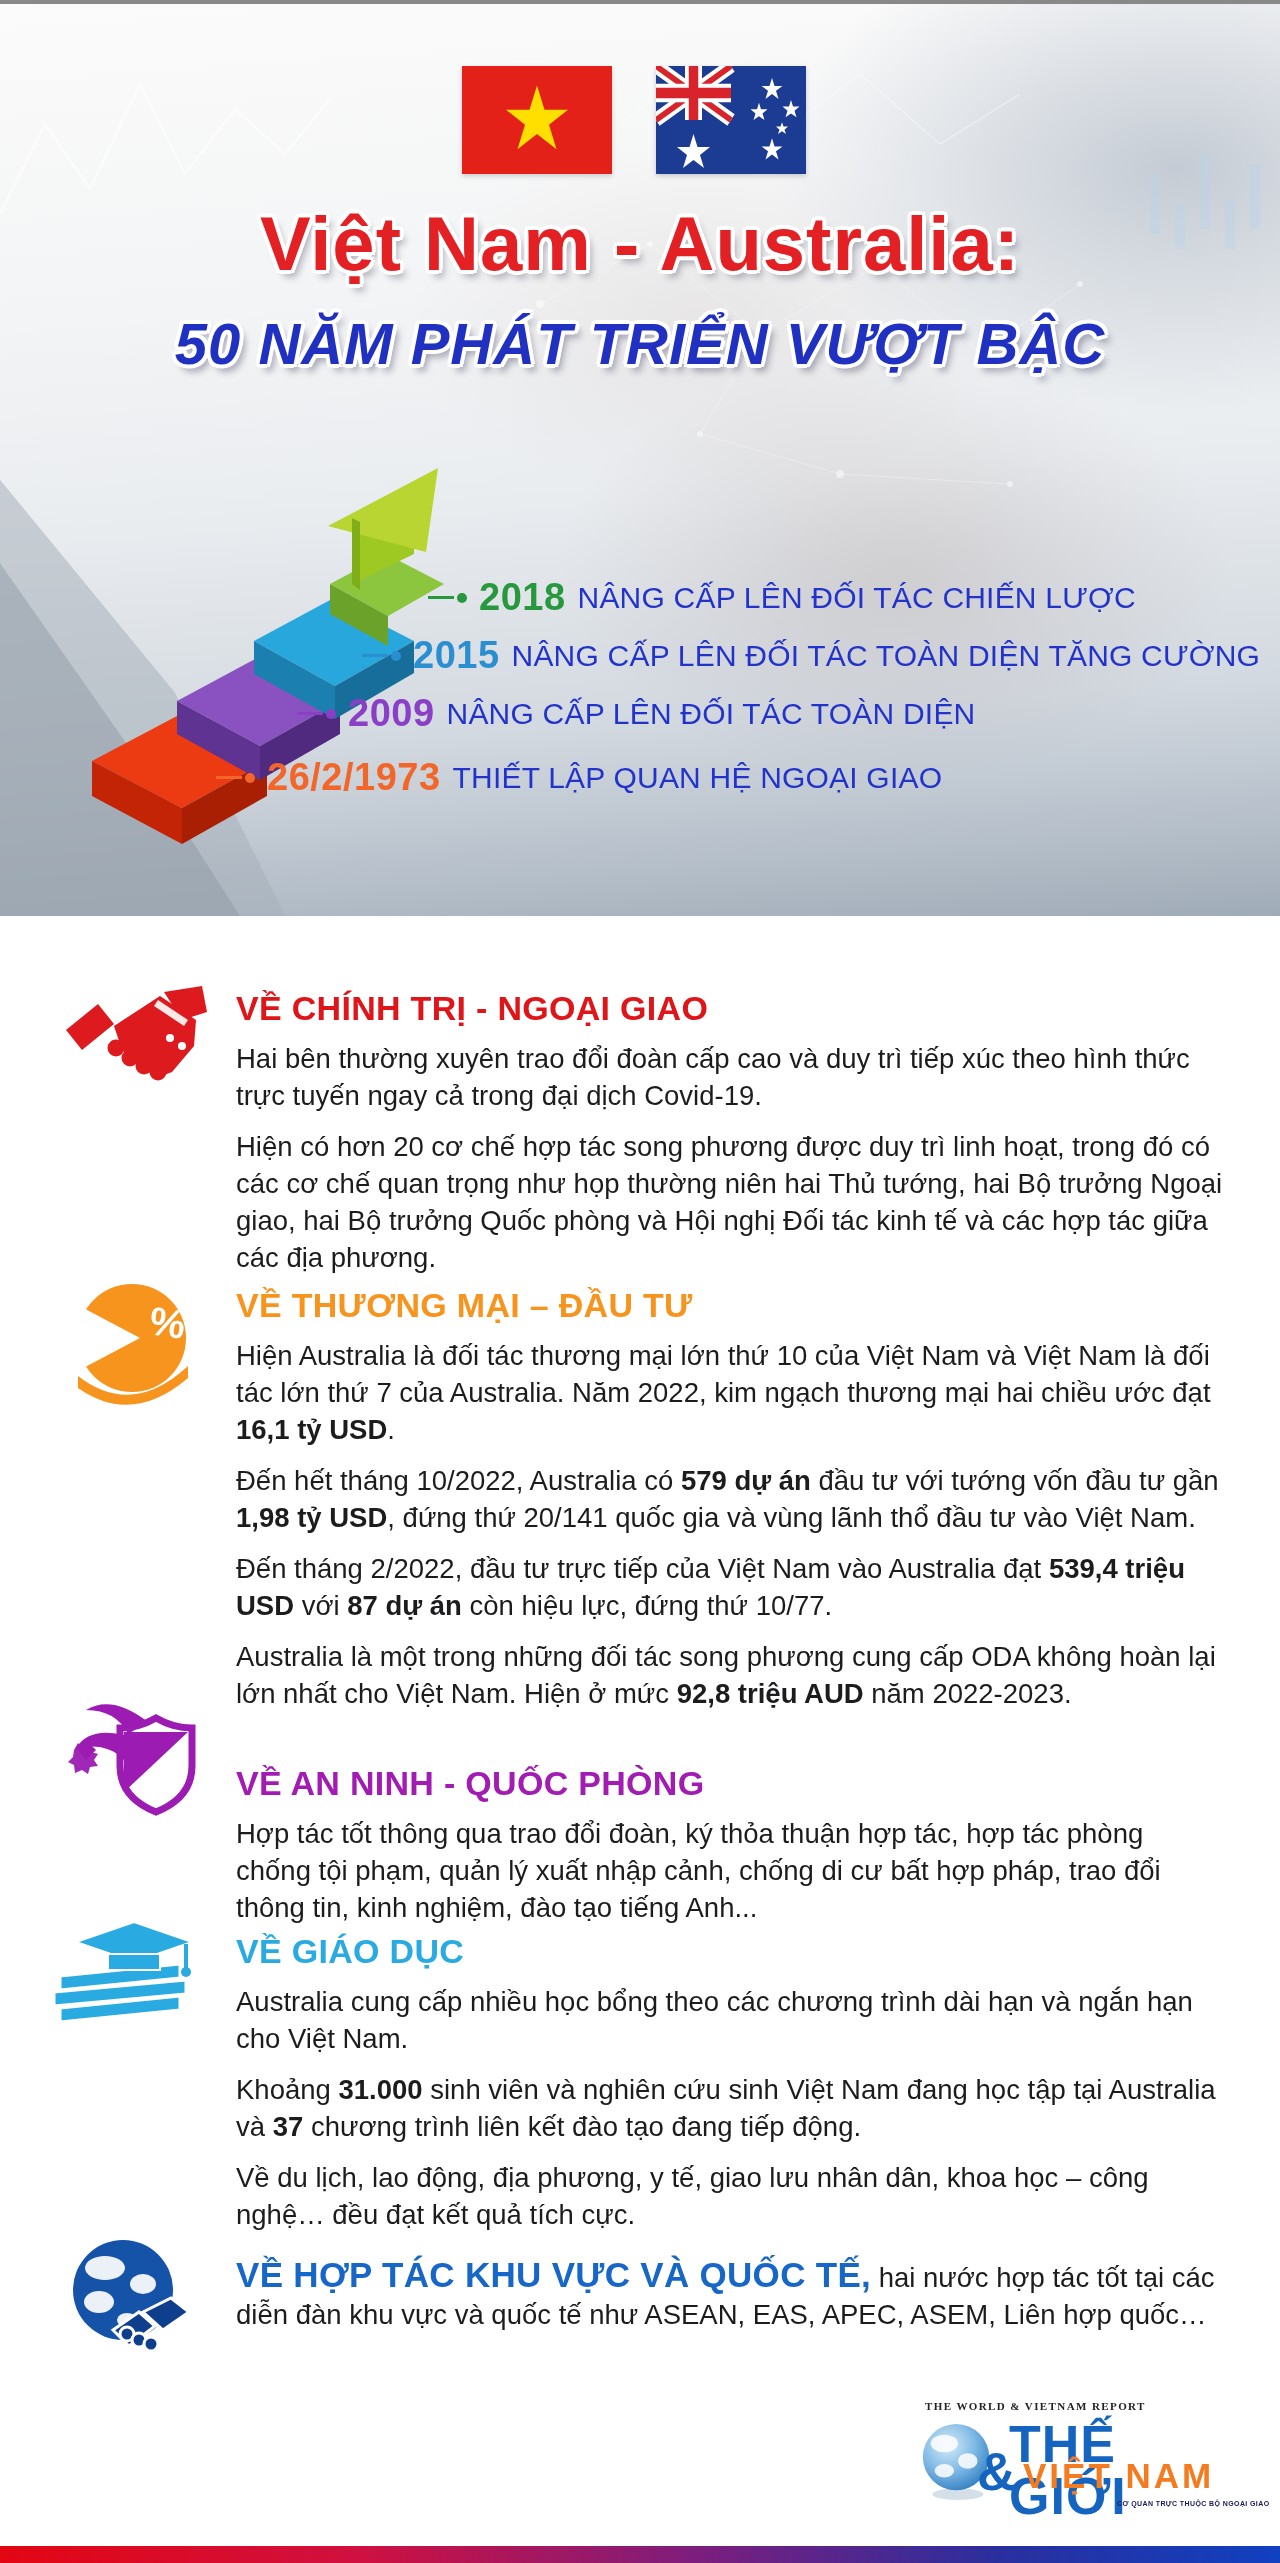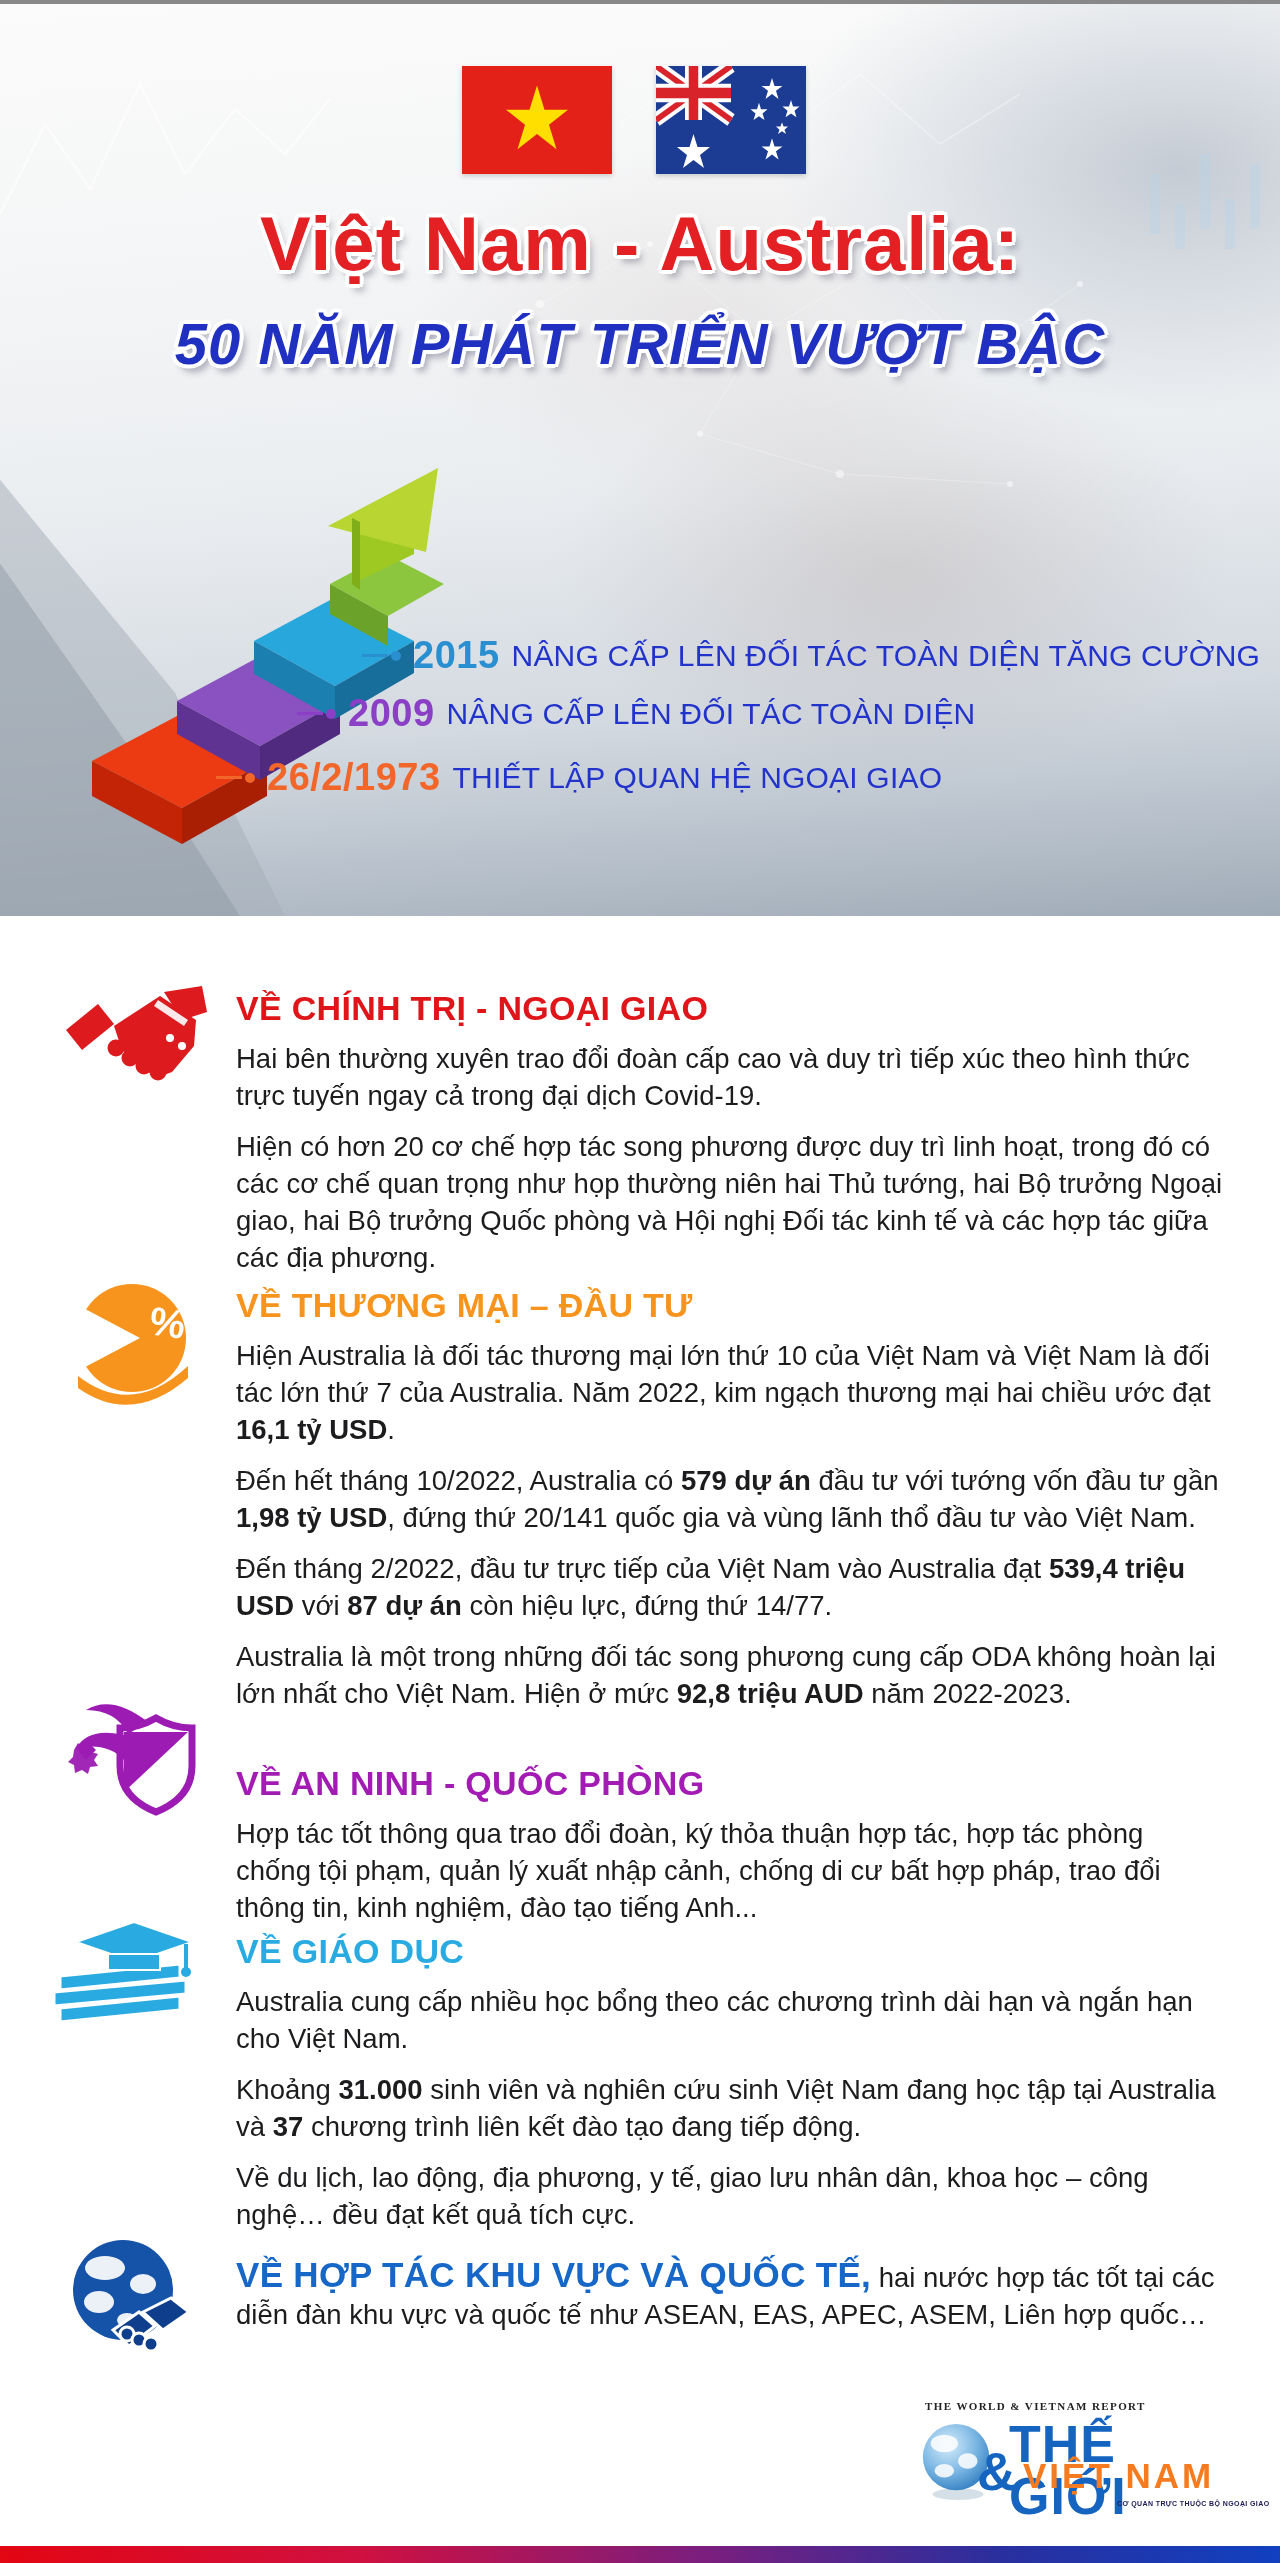--- a/index.html
+++ b/index.html
@@ -154,20 +154,26 @@
       <polygon points="253,230 332,185 332,217 253,263" fill="#176e9a"></polygon>
 
       <polygon points="248,128 304,98 362,128 306,160" fill="#8cc63f"></polygon>
       <polygon points="248,128 306,160 306,190 248,158" fill="#6ba32a"></polygon>
 
       <polygon points="270,128 270,58 332,26 332,98" fill="#9dc922"></polygon>
       <polygon points="246,70 356,12 344,96" fill="#b8d531"></polygon>
       <polygon points="270,128 278,134 278,66 270,62" fill="#7fae18"></polygon>
     </svg>
 
+    <div class="tl-row" style="left:428px;top:572px">
+      <span class="tl-line" style="background: rgb(39, 152, 61);"></span>
+      <span class="tl-dot" style="background: rgb(39, 152, 61);"></span>
+      <span class="tl-year" style="color: rgb(39, 152, 61);">2018</span>
+      <span class="tl-label">NÂNG CẤP LÊN ĐỐI TÁC CHIẾN LƯỢC</span>
+    </div>
     <div class="tl-row" style="left:362px;top:630px">
       <span class="tl-line" style="background: rgb(42, 143, 208);"></span>
       <span class="tl-dot" style="background: rgb(42, 143, 208);"></span>
       <span class="tl-year" style="color: rgb(42, 143, 208);">2015</span>
       <span class="tl-label">NÂNG CẤP LÊN ĐỐI TÁC TOÀN DIỆN TĂNG CƯỜNG</span>
     </div>
     <div class="tl-row" style="left:297px;top:688px">
       <span class="tl-line" style="background: rgb(138, 63, 198);"></span>
       <span class="tl-dot" style="background: rgb(138, 63, 198);"></span>
       <span class="tl-year" style="color: rgb(138, 63, 198);">2009</span>
@@ -259,21 +265,21 @@
   <div class="sec" style="top:985px">
     <h2 style="color: rgb(223, 21, 26);">VỀ CHÍNH TRỊ - NGOẠI GIAO</h2>
     <p><span>Hai bên thường xuyên trao đổi đoàn cấp cao và duy trì tiếp xúc theo hình thức trực tuyến ngay cả trong đại dịch Covid-19.</span></p>
     <p><span>Hiện có hơn 20 cơ chế hợp tác song phương được duy trì linh hoạt, trong đó có các cơ chế quan trọng như họp thường niên hai Thủ tướng, hai Bộ trưởng Ngoại giao, hai Bộ trưởng Quốc phòng và Hội nghị Đối tác kinh tế và các hợp tác giữa các địa phương.</span></p>
   </div>
 
   <div class="sec" style="top:1282px">
     <h2 style="color: rgb(247, 148, 30);">VỀ THƯƠNG MẠI – ĐẦU TƯ</h2>
     <p><span>Hiện Australia là đối tác thương mại lớn thứ 10 của Việt Nam và Việt Nam là đối tác lớn thứ 7 của Australia. Năm 2022, kim ngạch thương mại hai chiều ước đạt </span><b>16,1 tỷ USD</b><span>.</span></p>
     <p><span>Đến hết tháng 10/2022, Australia có </span><b>579 dự án</b><span> đầu tư với tướng vốn đầu tư gần </span><b>1,98 tỷ USD</b><span>, đứng thứ 20/141 quốc gia và vùng lãnh thổ đầu tư vào Việt Nam.</span></p>
-    <p><span>Đến tháng 2/2022, đầu tư trực tiếp của Việt Nam vào Australia đạt </span><b>539,4 triệu USD</b><span> với </span><b>87 dự án</b><span> còn hiệu lực, đứng thứ 14/77.</span></p>
+    <p><span>Đến tháng 2/2022, đầu tư trực tiếp của Việt Nam vào Australia đạt </span><b>539,4 triệu USD</b><span> với </span><b>87 dự án</b><span> còn hiệu lực, đứng thứ 10/77.</span></p>
     <p><span>Australia là một trong những đối tác song phương cung cấp ODA không hoàn lại lớn nhất cho Việt Nam. Hiện ở mức </span><b>92,8 triệu AUD</b><span> năm 2022-2023.</span></p>
   </div>
 
   <div class="sec" style="top:1760px">
     <h2 style="color: rgb(162, 28, 180);">VỀ AN NINH - QUỐC PHÒNG</h2>
     <p><span>Hợp tác tốt thông qua trao đổi đoàn, ký thỏa thuận hợp tác, hợp tác phòng chống tội phạm, quản lý xuất nhập cảnh, chống di cư bất hợp pháp, trao đổi thông tin, kinh nghiệm, đào tạo tiếng Anh...</span></p>
   </div>
 
   <div class="sec" style="top:1928px">
     <h2 style="color: rgb(41, 171, 226);">VỀ GIÁO DỤC</h2>

